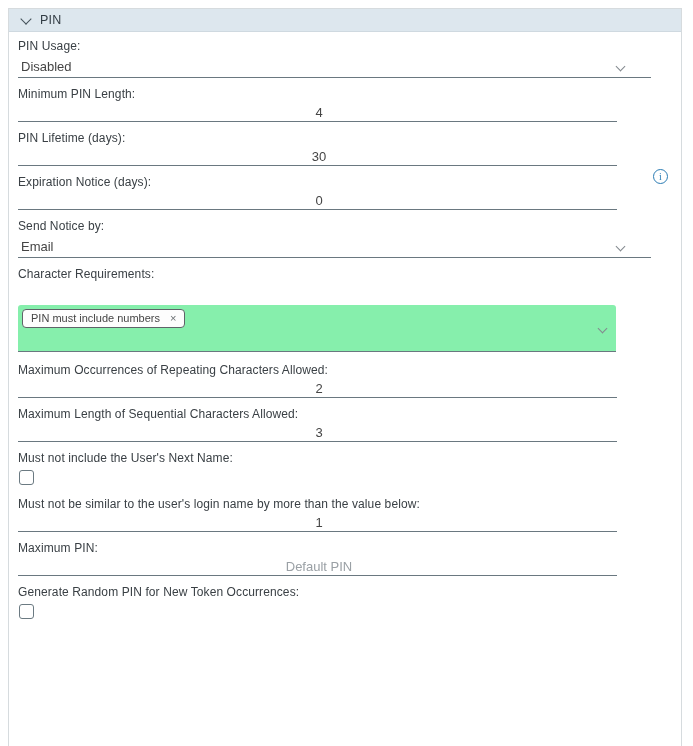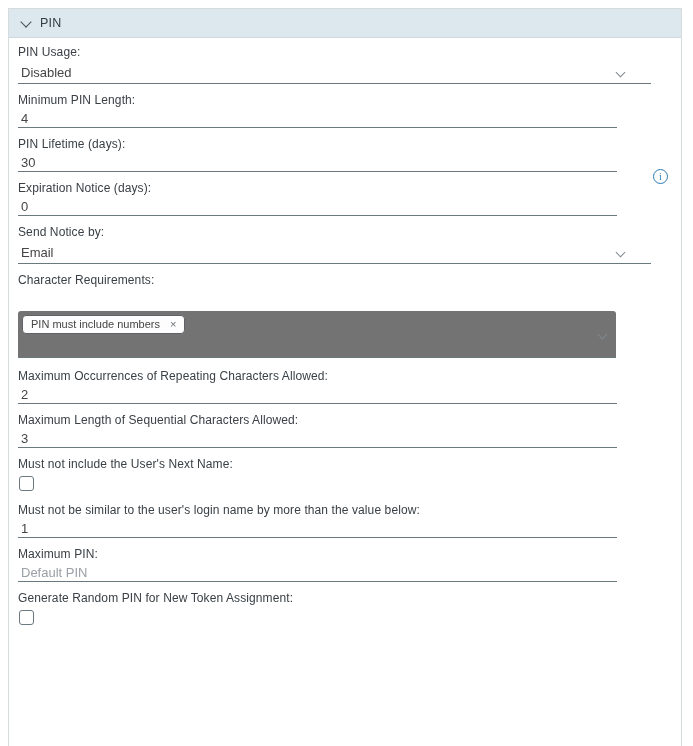--- a/index.html
+++ b/index.html
@@ -5,58 +5,58 @@
   html,body{margin:0;padding:0;}
   body{
     width:693px;height:746px;background:#ffffff;overflow:hidden;position:relative;
     font-family:"Liberation Sans",sans-serif;
   }
   .panel{
     position:absolute;left:8px;top:8px;width:674px;height:745px;
     border:1px solid #d6dbde;border-bottom:none;background:#fff;box-sizing:border-box;
   }
   .panel-header{
-    height:29px;background:#dde7ee;display:flex;align-items:center;
+    height:23px;background:#dde7ee;display:flex;align-items:center;
     padding-left:11px;box-sizing:border-box;cursor:pointer;border-bottom:1px solid #cfd9e0;
   }
   .hdr-chev{
     width:7px;height:7px;border-right:1.4px solid #45525a;border-bottom:1.4px solid #45525a;
     transform:rotate(45deg);margin:-3px 10px 0 2px;display:inline-block;
   }
   .panel-title{font-size:12.5px;color:#323c44;letter-spacing:.2px;}
   .content{padding:8px 0 0 9px;}
   .field{margin-bottom:10px;}
   .field.checkbox-row{margin-bottom:13px;}
   .field.msel-row{margin-bottom:12px;}
   .label{
     font-size:12px;line-height:13px;font-weight:400;color:#3a4045;margin-bottom:5px;
     letter-spacing:.1px;
   }
   .msel-row .label{margin-bottom:24px;}
-  .control{position:relative;box-sizing:border-box;}
+  .control{position:relative;box-sizing:border-box;text-align:center;}
   input.text{
     display:block;width:599px;height:16px;padding:0 0 3px 3px;margin:0;
     border:none;border-bottom:1px solid #6a7880;border-radius:0;background:transparent;
     font-family:"Liberation Sans",sans-serif;font-size:13px;color:#454545;outline:none;
   }
   input.text::placeholder{color:#9aa0a5;opacity:1;}
   .select{
     width:633px;height:20px;border-bottom:1px solid #6a7880;cursor:pointer;
   }
   .select .value{
     font-size:13px;color:#454545;position:absolute;left:3px;top:1px;
   }
   .chev{
     position:absolute;width:6px;height:6px;
     border-right:1.2px solid #83898e;border-bottom:1.2px solid #83898e;
     transform:rotate(45deg);
   }
   .select .chev{right:27px;top:5px;}
   .msel{
-    width:598px;height:47px;background:#737373;border-bottom:1px solid #6a7880;
+    width:598px;height:47px;background:#86efac;border-bottom:1px solid #6a7880;
     border-radius:3px 3px 0 0;cursor:pointer;
   }
   .msel .chev{right:10px;top:20px;}
   .chip{
     position:absolute;left:4px;top:4px;display:inline-flex;align-items:center;
     border:1px solid #5f6368;border-radius:4px;background:#fdfdfd;
     padding:2px 8px;font-size:11px;color:#454545;line-height:13px;
   }
   .chip-x{margin-left:10px;color:#6b6f73;font-size:11px;cursor:pointer;}
   .checkbox{
@@ -130,19 +130,19 @@
       </div>
       <div class="field">
         <div class="label">Must not be similar to the user's login name by more than the value below:</div>
         <input class="control text" type="text" value="1" style="">
       </div>
       <div class="field">
         <div class="label">Maximum PIN:</div>
         <input class="control text" type="text" placeholder="Default PIN" style="">
       </div>
       <div class="field checkbox-row">
-        <div class="label">Generate Random PIN for New Token Assignment:</div>
+        <div class="label">Generate Random PIN for New Token Occurrences:</div>
         <div class="checkbox"></div>
       </div>
     </div>
 </div>
 
 <span class="info-icon">i</span>
 
 </body></html>

